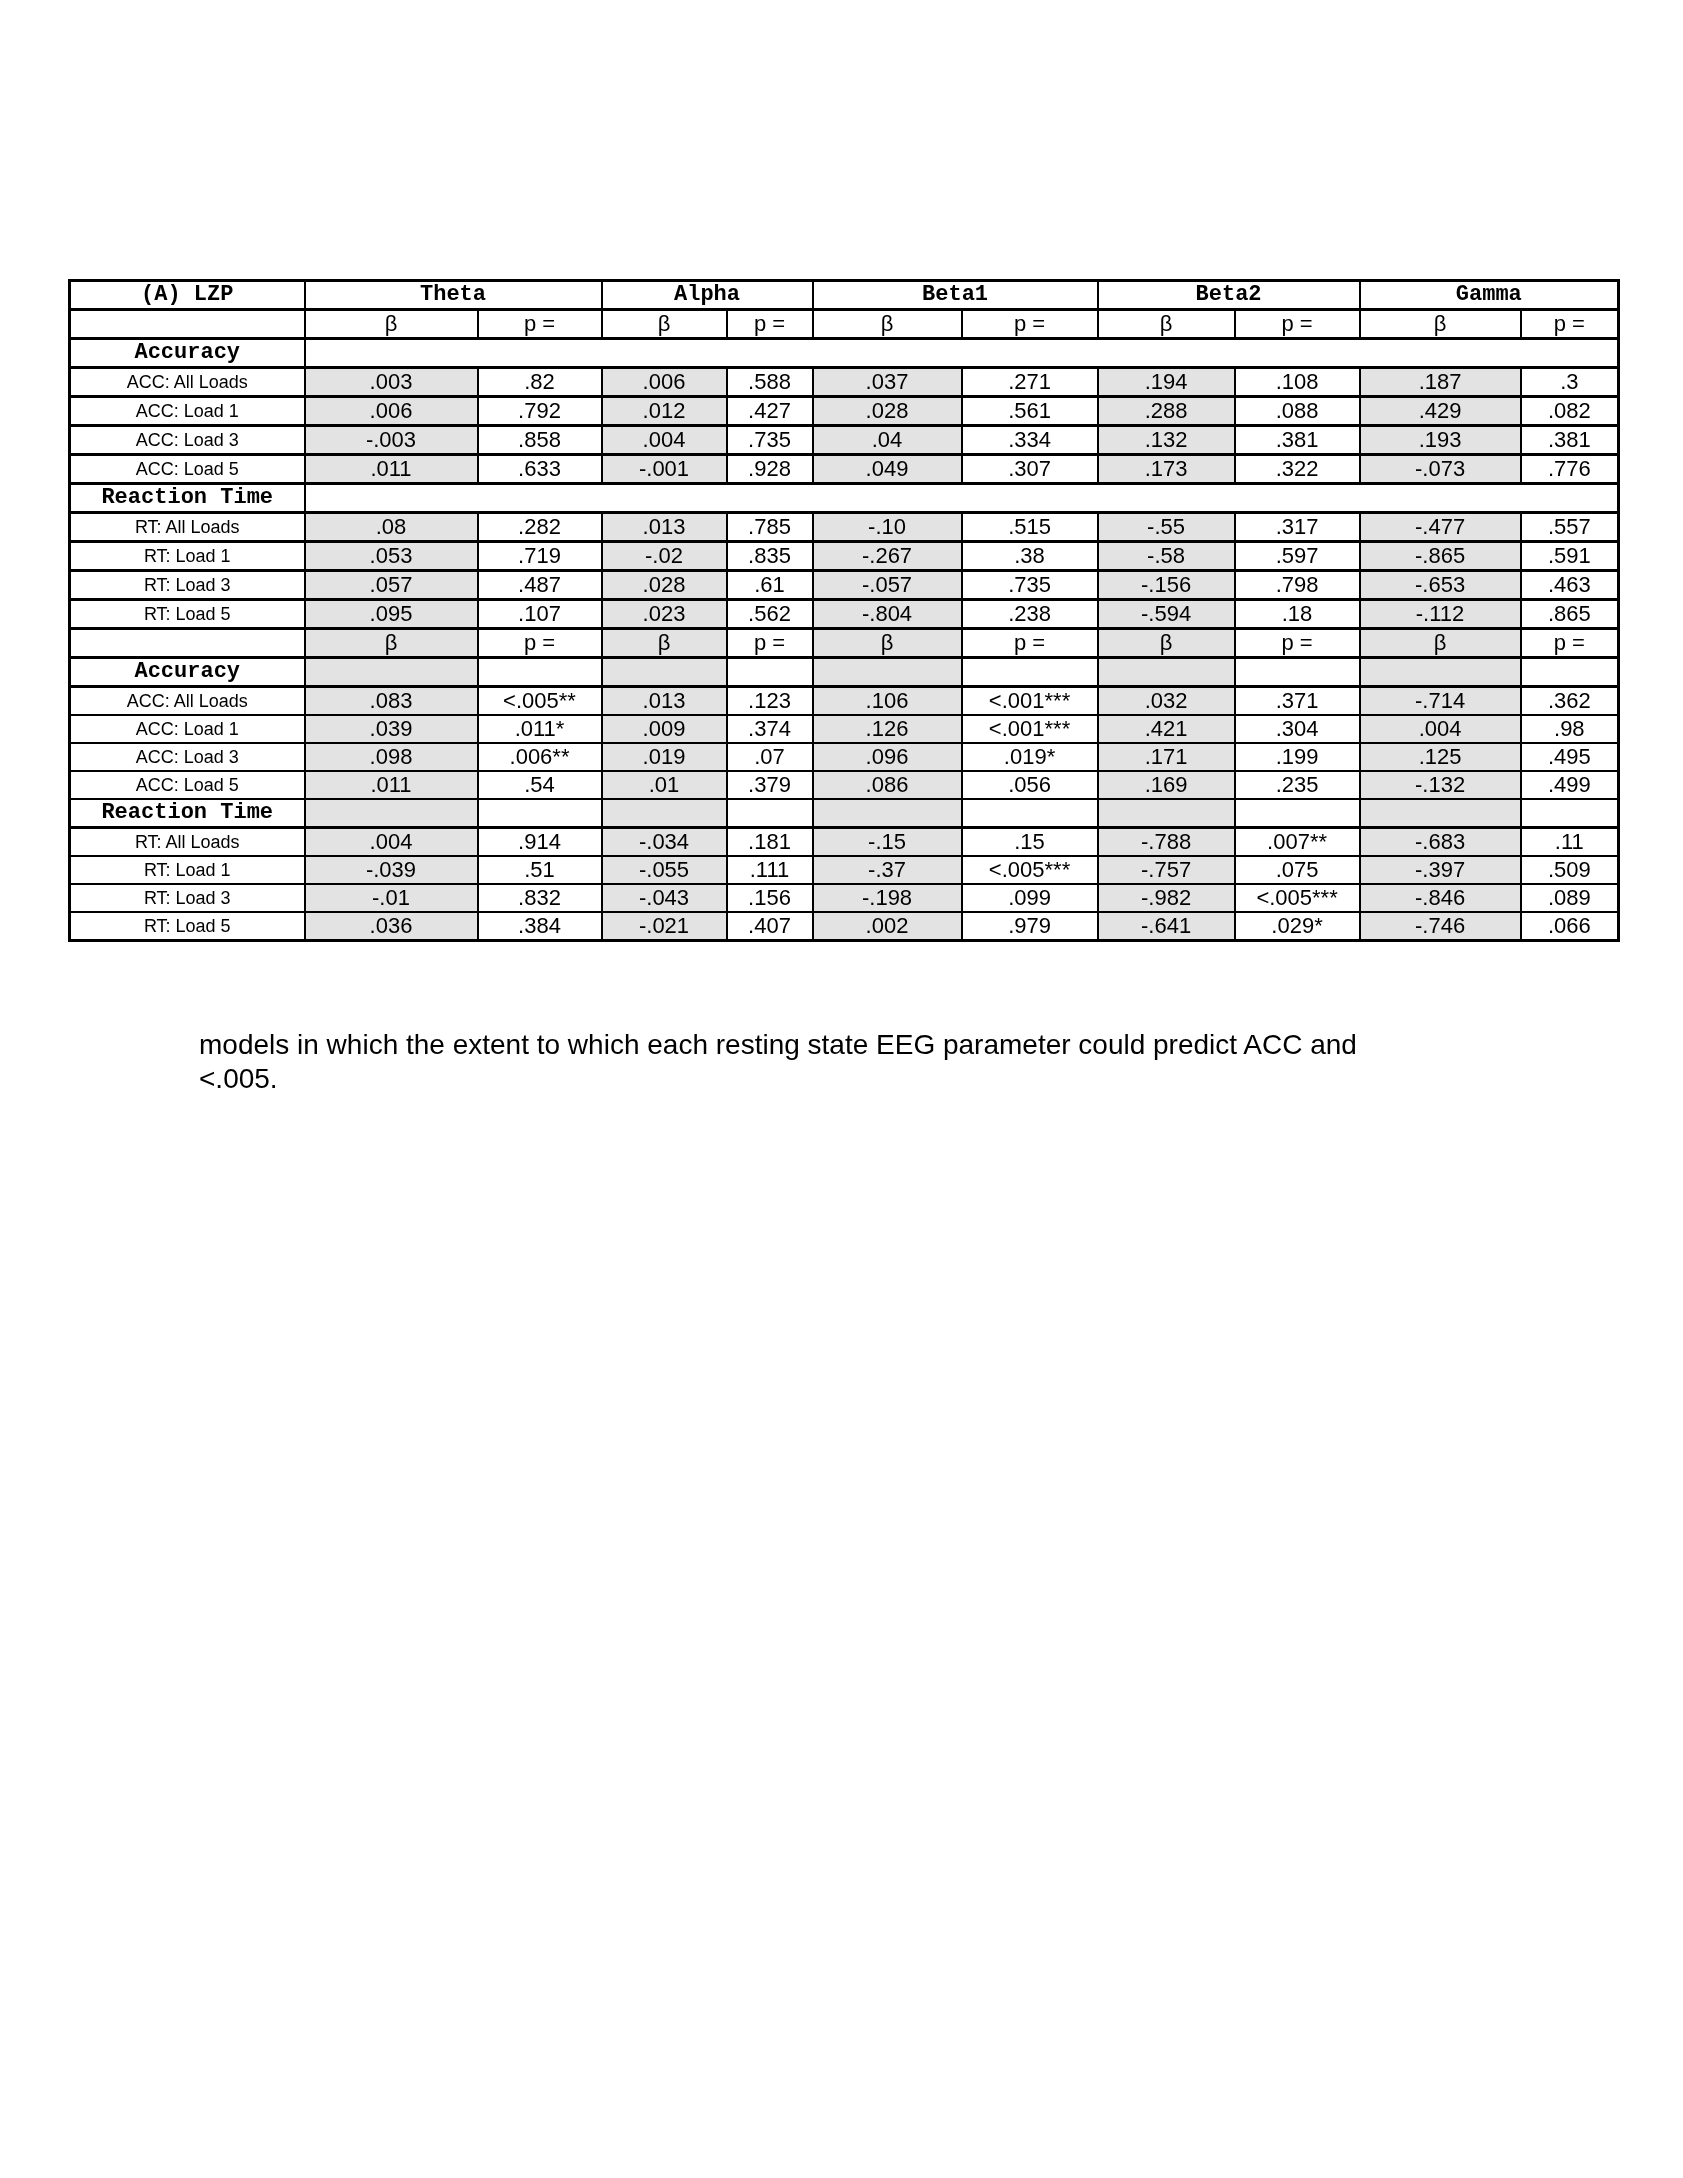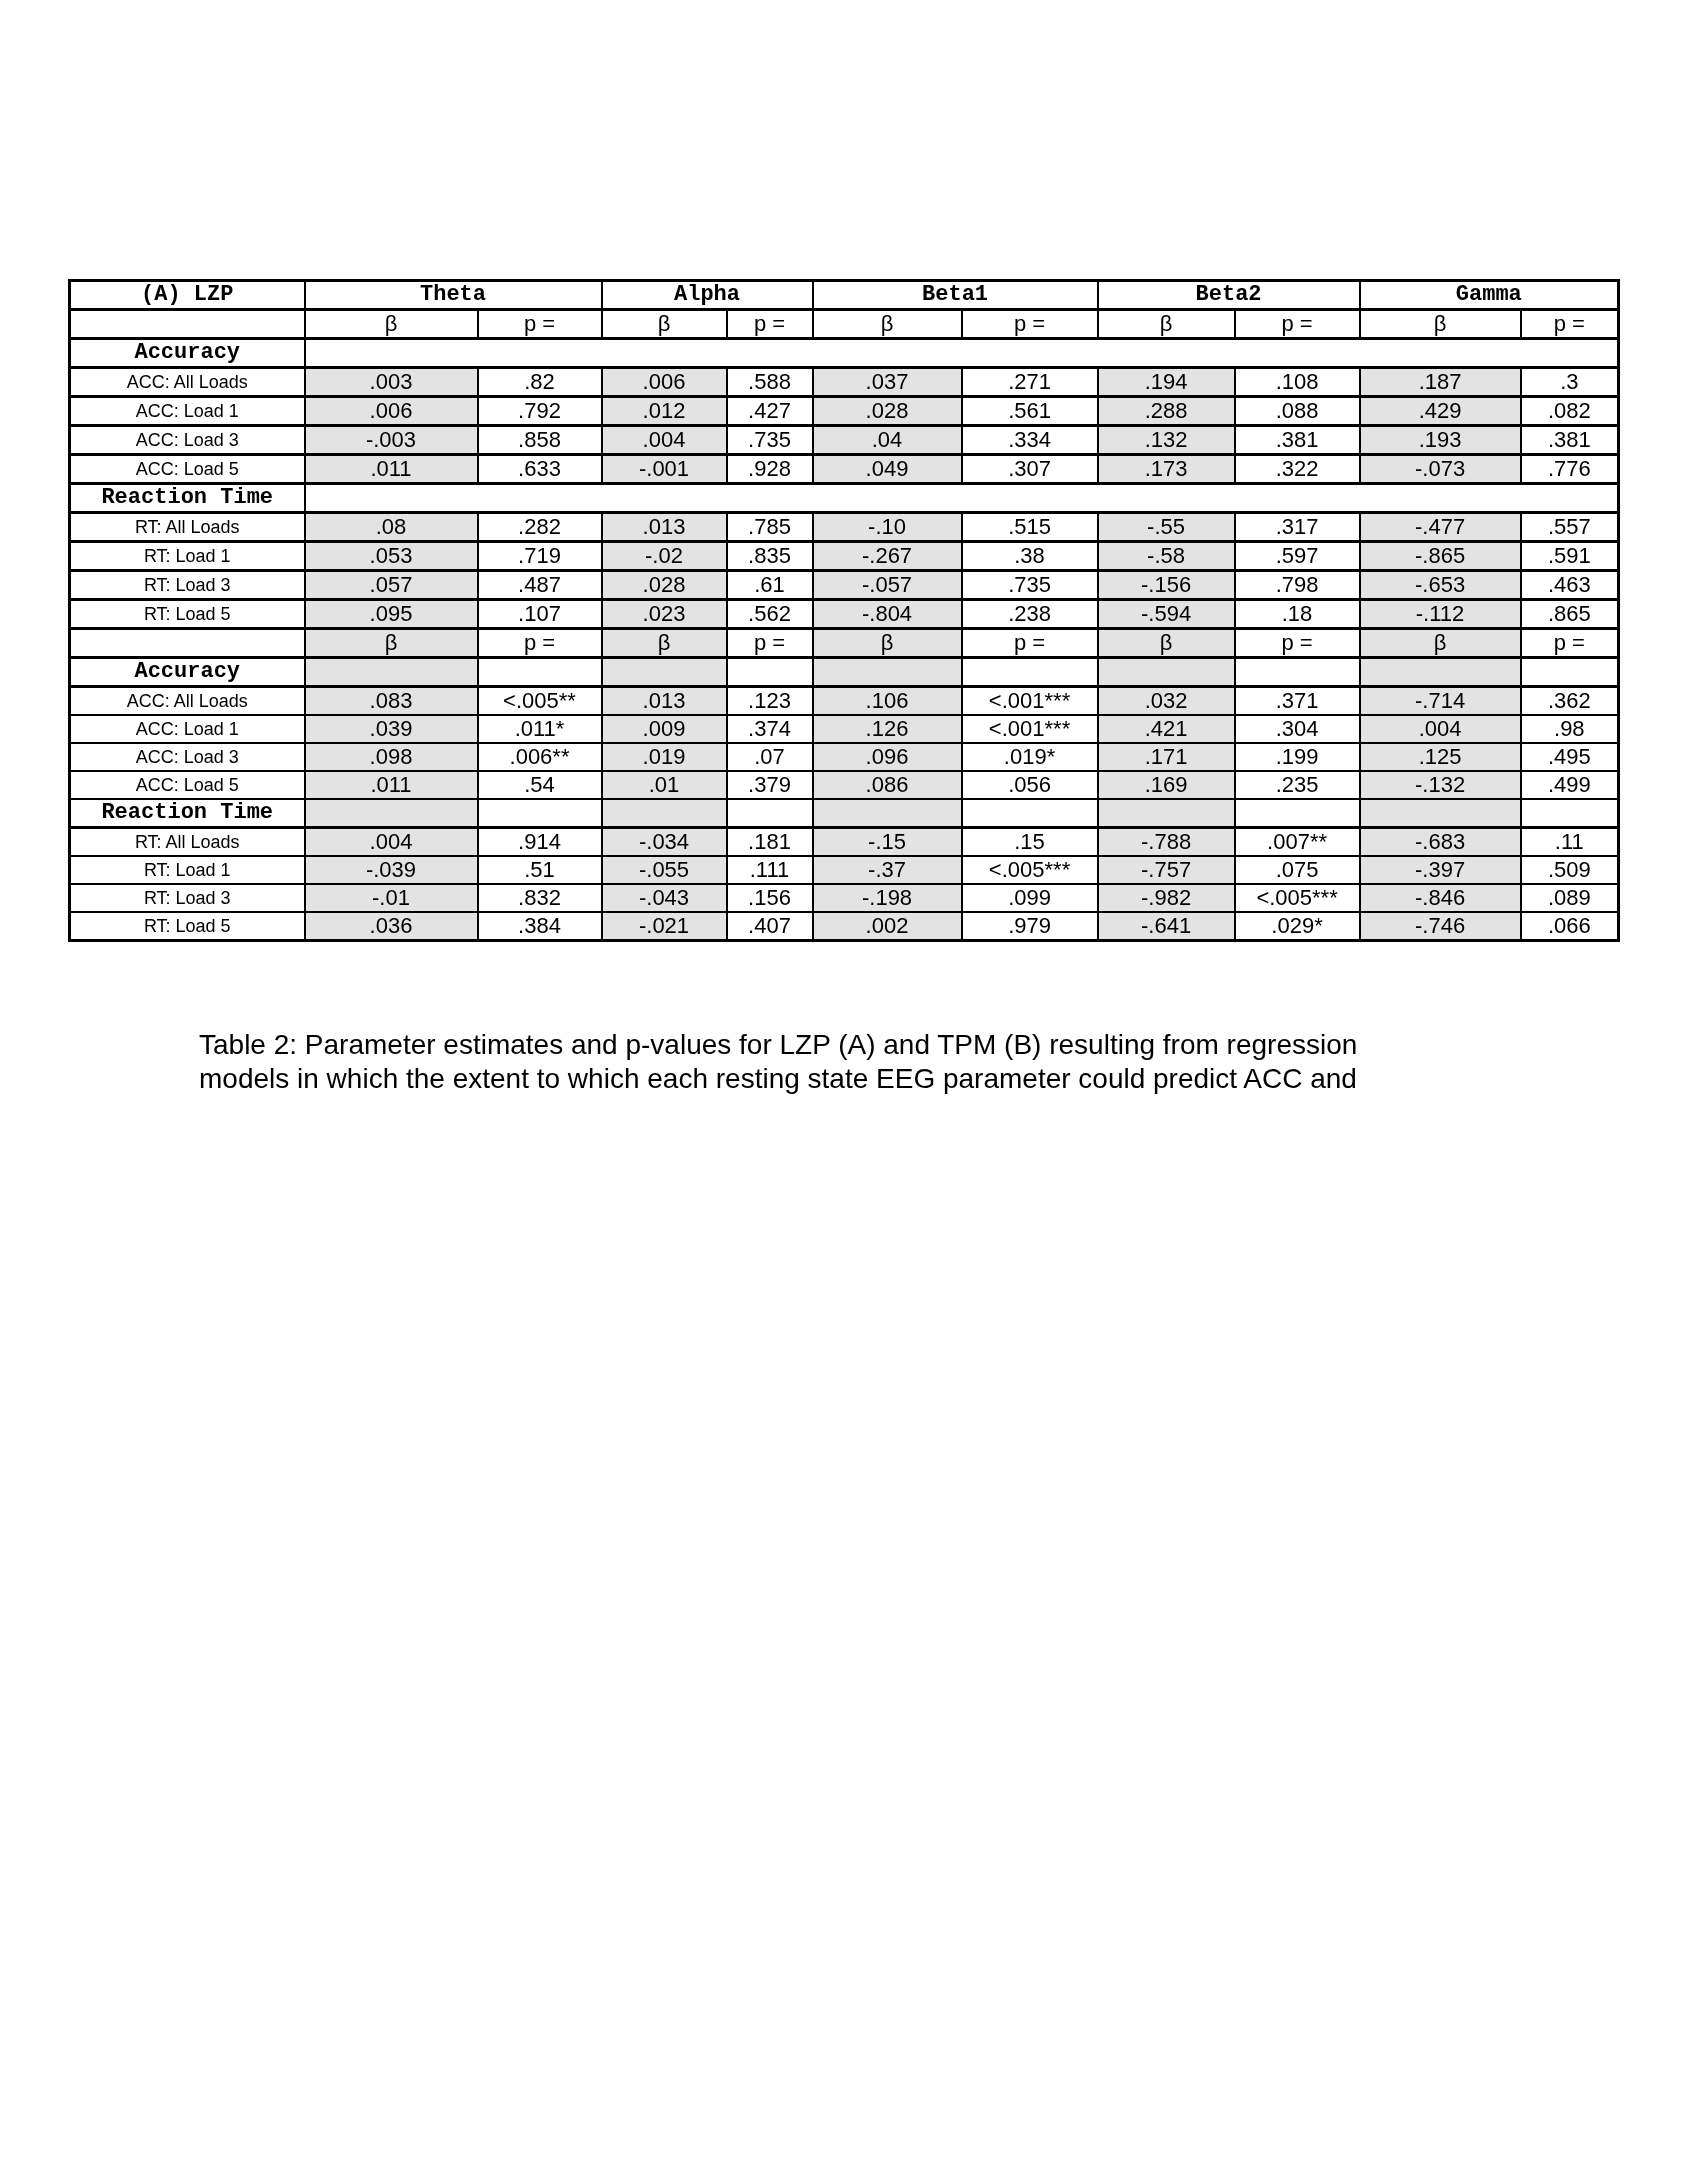--- a/index.html
+++ b/index.html
@@ -304,16 +304,16 @@
         <td class="">.979</td>
         <td class="sh">-.641</td>
         <td class="">.029*</td>
         <td class="sh">-.746</td>
         <td class="">.066</td>
       </tr>
     </tbody>
 </table>
 
 <div class="caption">
-  <p>Table 2: Parameter estimates and p-values for LZP (A) and TPM (B) resulting from regression</p>
   <p>models in which the extent to which each resting state EEG parameter could predict ACC and</p>
+  <p>&lt;.005.</p>
 </div>
 
 
 </body></html>

